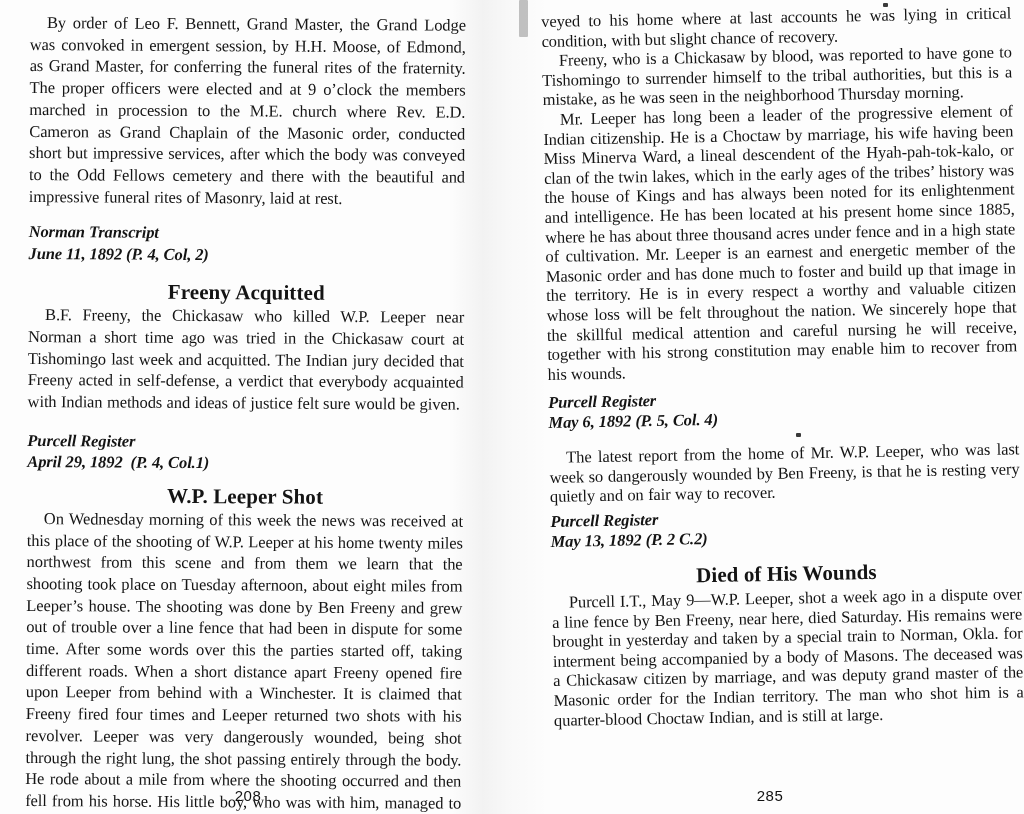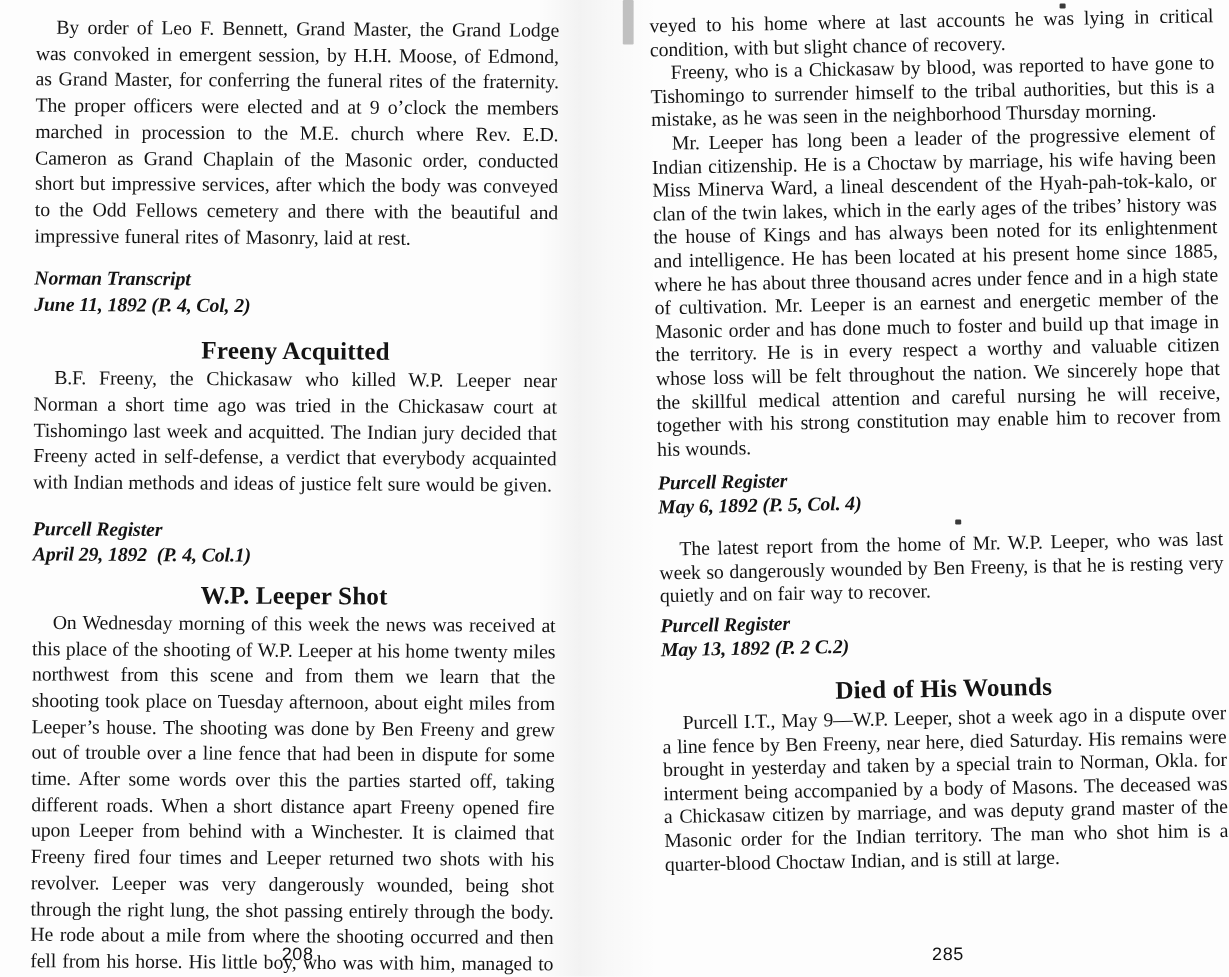--- a/index.html
+++ b/index.html
@@ -75,21 +75,21 @@
   .pagenum {
     position: absolute;
     top: 787px;
     font-family: "Liberation Sans", "DejaVu Sans", sans-serif;
     font-size: 15px;
     letter-spacing: 0.5px;
     text-align: center;
     color: #111;
   }
   .pagenum.left-num  { left: 30px;  width: 436px; }
-  .pagenum.right-num { left: 555px; width: 470px; }
+  .pagenum.right-num { left: 535px; width: 470px; }
 
   
   .gutter-shade {
     position: absolute;
     left: 448px; top: 0; width: 100px; height: 814px;
     background: linear-gradient(to right,
       rgba(0,0,0,0) 0%, rgba(0,0,0,0.045) 35%,
       rgba(0,0,0,0.02) 60%, rgba(0,0,0,0) 100%);
     pointer-events: none;
   }

